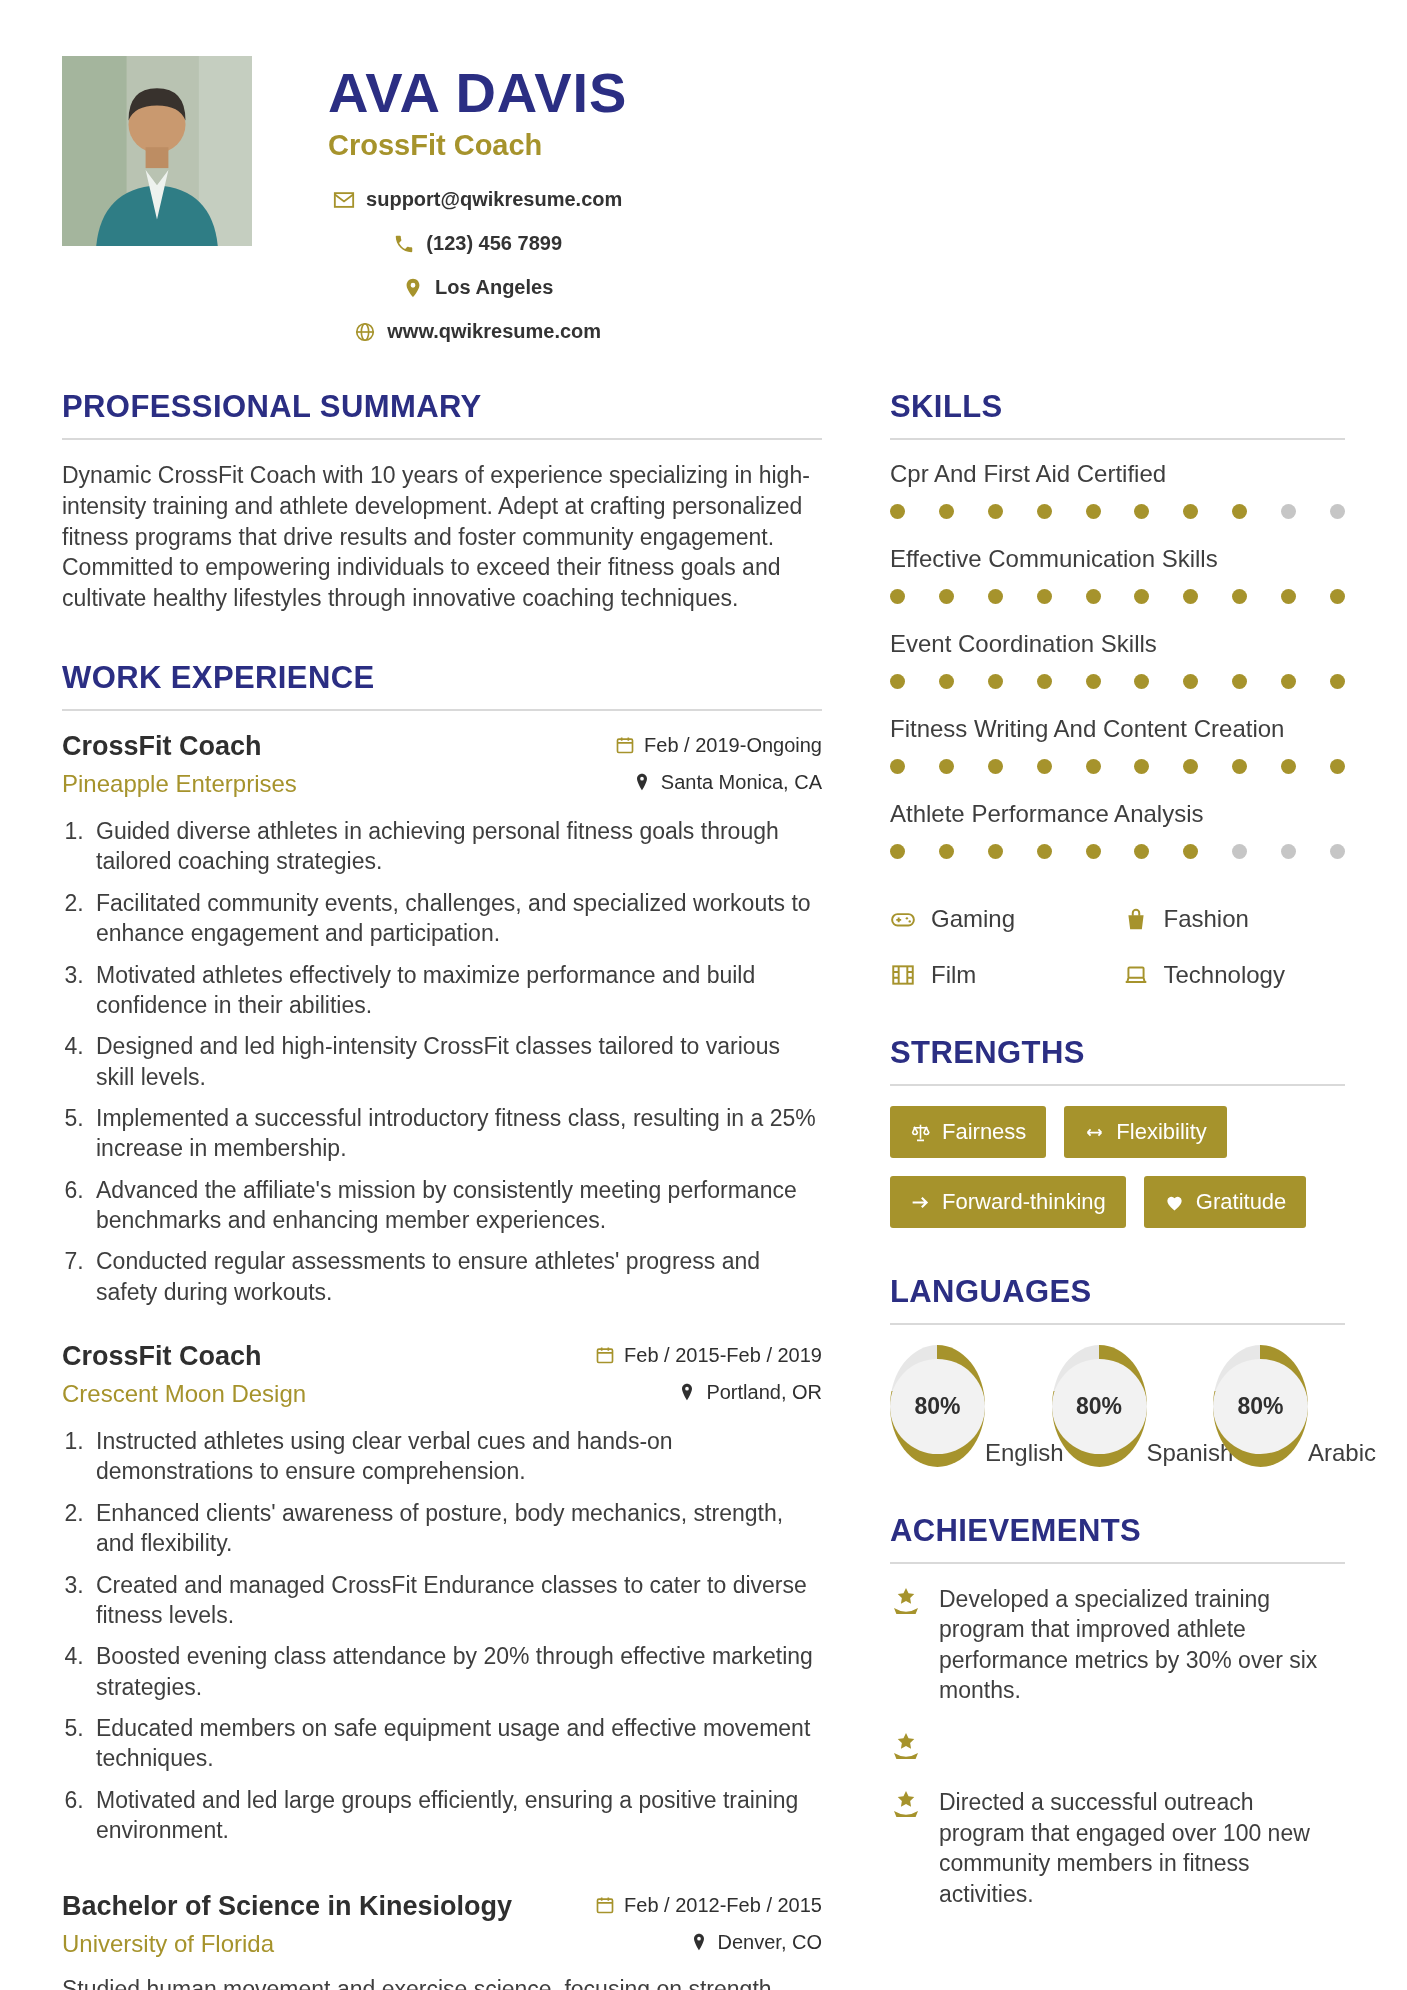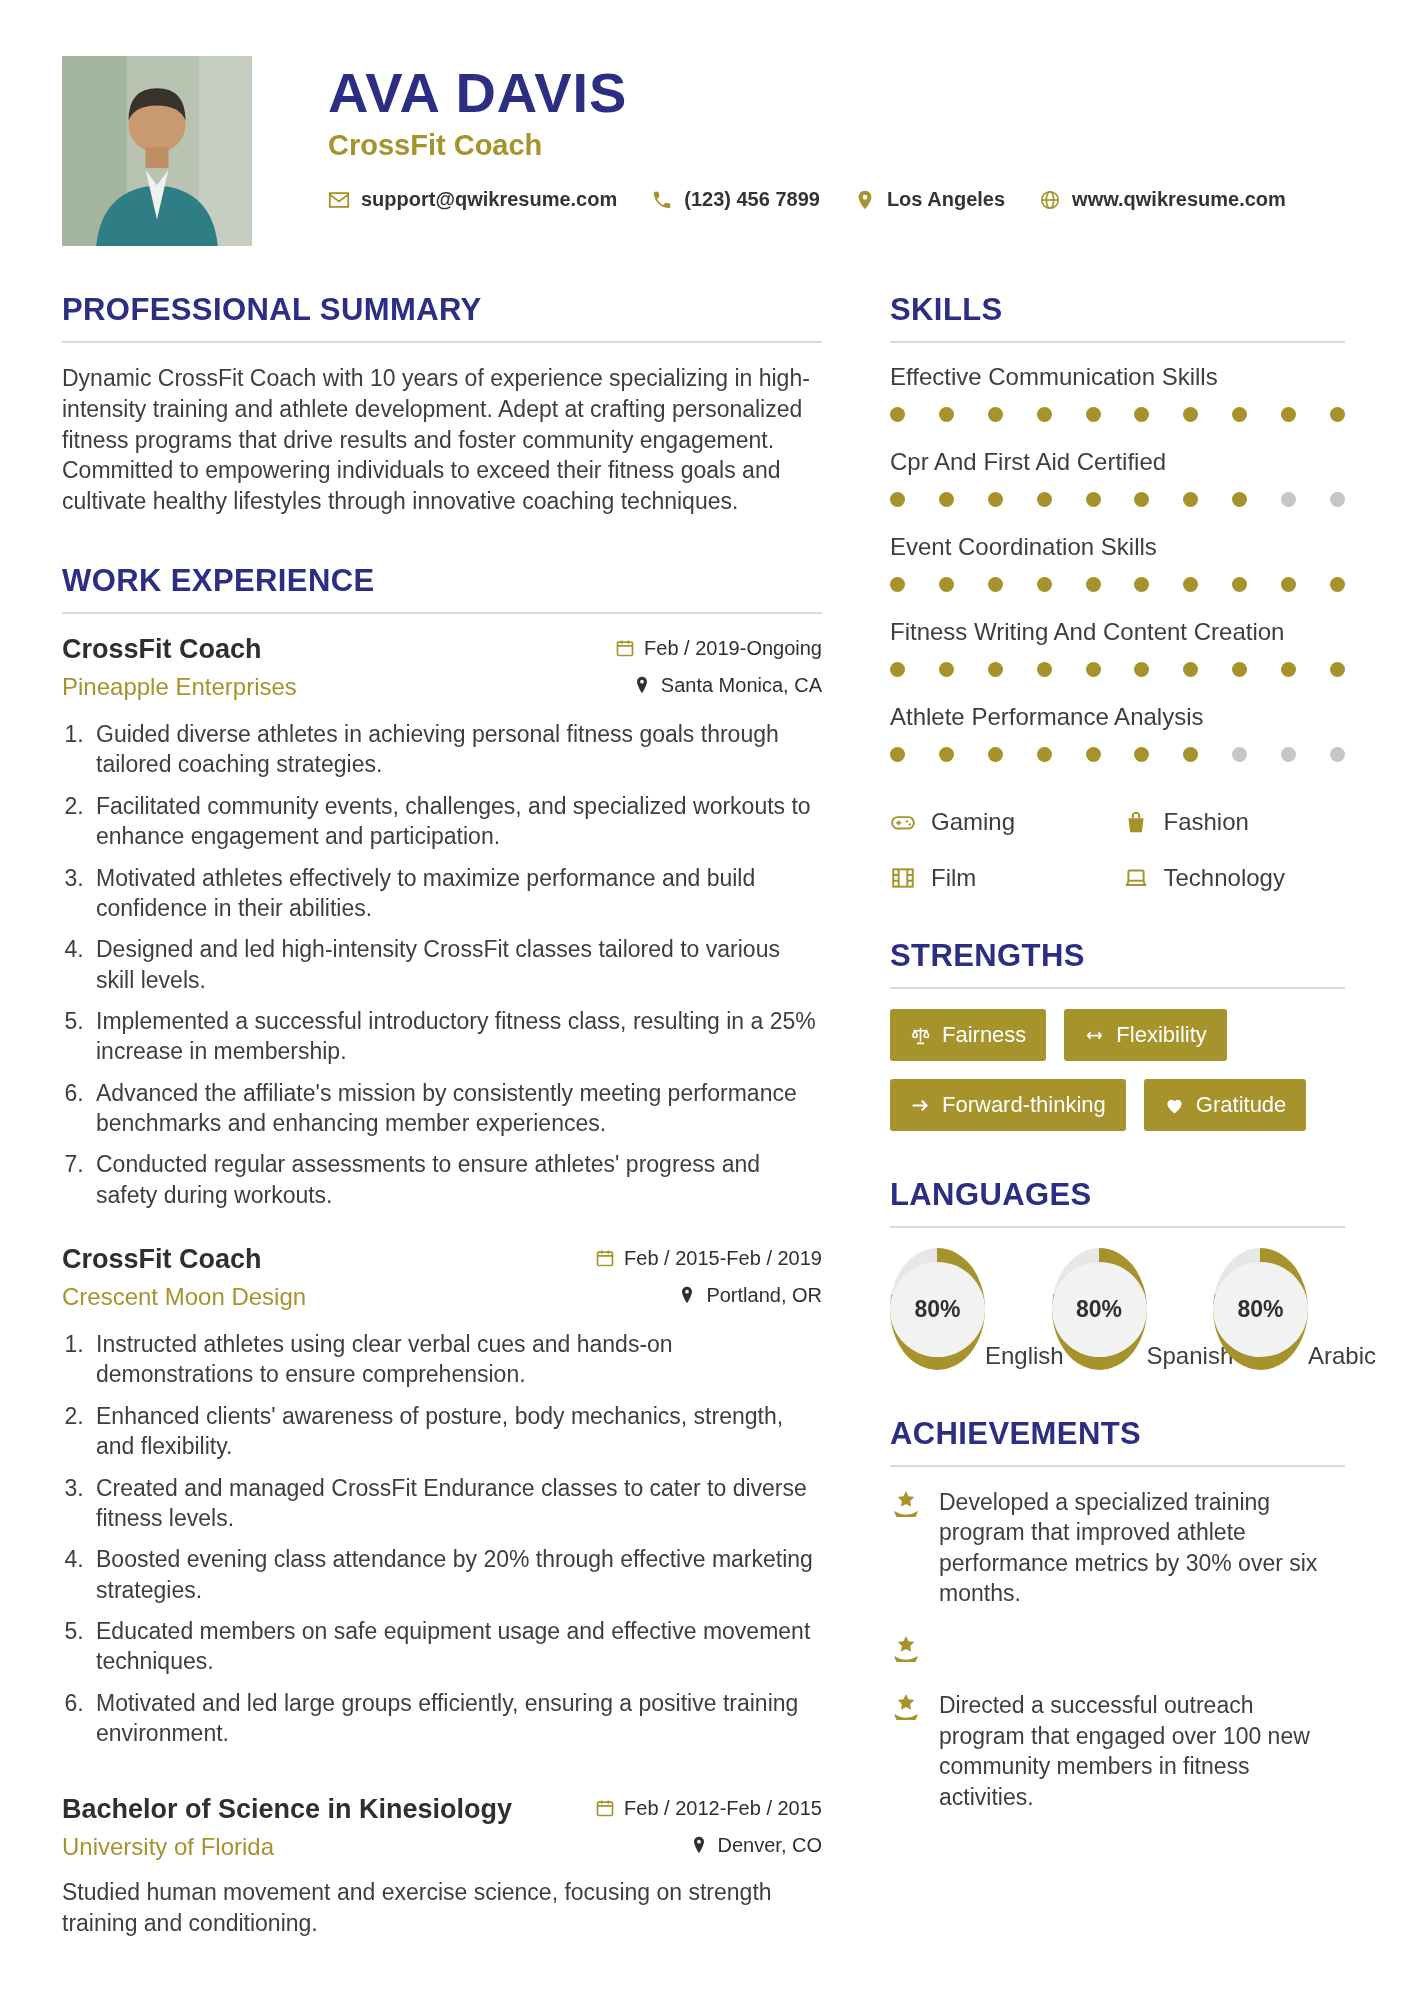--- a/index.html
+++ b/index.html
@@ -15,21 +15,21 @@
   body{width:1407px;font-family:"Liberation Sans",sans-serif;color:var(--text);}
   .page{width:1407px;min-height:1990px;display:flex;flex-direction:column;background:#fff;}
   .content{padding:56px 62px 0 62px;flex:1 0 auto;}
 
   
   .header{display:flex;align-items:flex-start;gap:76px;margin-bottom:46px;}
   .photo{width:190px;height:190px;flex:none;overflow:hidden;}
   .photo svg{width:100%;height:100%;display:block;}
   .name{font-size:56px;font-weight:bold;color:var(--navy);letter-spacing:1px;margin:4px 0 4px;}
   .job-title{font-size:29px;font-weight:bold;color:var(--gold);margin:0 0 26px;}
-  .contact-row{display:flex;align-items:flex-end;gap:34px;font-size:20px;font-weight:bold;color:#333;}
+  .contact-row{display:flex;align-items:center;gap:21px;font-size:20px;font-weight:bold;color:#333;flex-direction:column;}
   .contact-item{display:flex;align-items:center;gap:11px;}
   .c-icon{width:22px;height:22px;color:var(--gold);flex:none;display:inline-flex;}
   .c-icon svg{width:100%;height:100%;}
 
   
   .columns{display:flex;gap:68px;}
   .col-left{width:760px;flex:none;}
   .col-right{flex:1;min-width:0;}
   .section{margin-bottom:46px;}
   .section-heading{color:var(--navy);font-size:31px;font-weight:bold;letter-spacing:.4px;
@@ -256,47 +256,47 @@
             <p class="body-text" style="margin-top:16px;">Studied human movement and exercise science, focusing on strength training and conditioning.</p>
           </div>
         </div>
       </div>
 
       <div class="col-right">
 
         <div class="section">
           <h2 class="section-heading">SKILLS</h2>
           <div class="skill">
+            <div class="skill-name">Cpr And First Aid Certified</div>
+            <div class="dots">
+                <span class="dot filled"></span>
+                <span class="dot filled"></span>
+                <span class="dot filled"></span>
+                <span class="dot filled"></span>
+                <span class="dot filled"></span>
+                <span class="dot filled"></span>
+                <span class="dot filled"></span>
+                <span class="dot filled"></span>
+                <span class="dot"></span>
+                <span class="dot"></span>
+              </div>
+          </div>
+          <div class="skill">
             <div class="skill-name">Effective Communication Skills</div>
             <div class="dots">
                 <span class="dot filled"></span>
                 <span class="dot filled"></span>
                 <span class="dot filled"></span>
                 <span class="dot filled"></span>
                 <span class="dot filled"></span>
                 <span class="dot filled"></span>
                 <span class="dot filled"></span>
                 <span class="dot filled"></span>
                 <span class="dot filled"></span>
                 <span class="dot filled"></span>
-              </div>
-          </div>
-          <div class="skill">
-            <div class="skill-name">Cpr And First Aid Certified</div>
-            <div class="dots">
-                <span class="dot filled"></span>
-                <span class="dot filled"></span>
-                <span class="dot filled"></span>
-                <span class="dot filled"></span>
-                <span class="dot filled"></span>
-                <span class="dot filled"></span>
-                <span class="dot filled"></span>
-                <span class="dot filled"></span>
-                <span class="dot"></span>
-                <span class="dot"></span>
               </div>
           </div>
           <div class="skill">
             <div class="skill-name">Event Coordination Skills</div>
             <div class="dots">
                 <span class="dot filled"></span>
                 <span class="dot filled"></span>
                 <span class="dot filled"></span>
                 <span class="dot filled"></span>
                 <span class="dot filled"></span>

